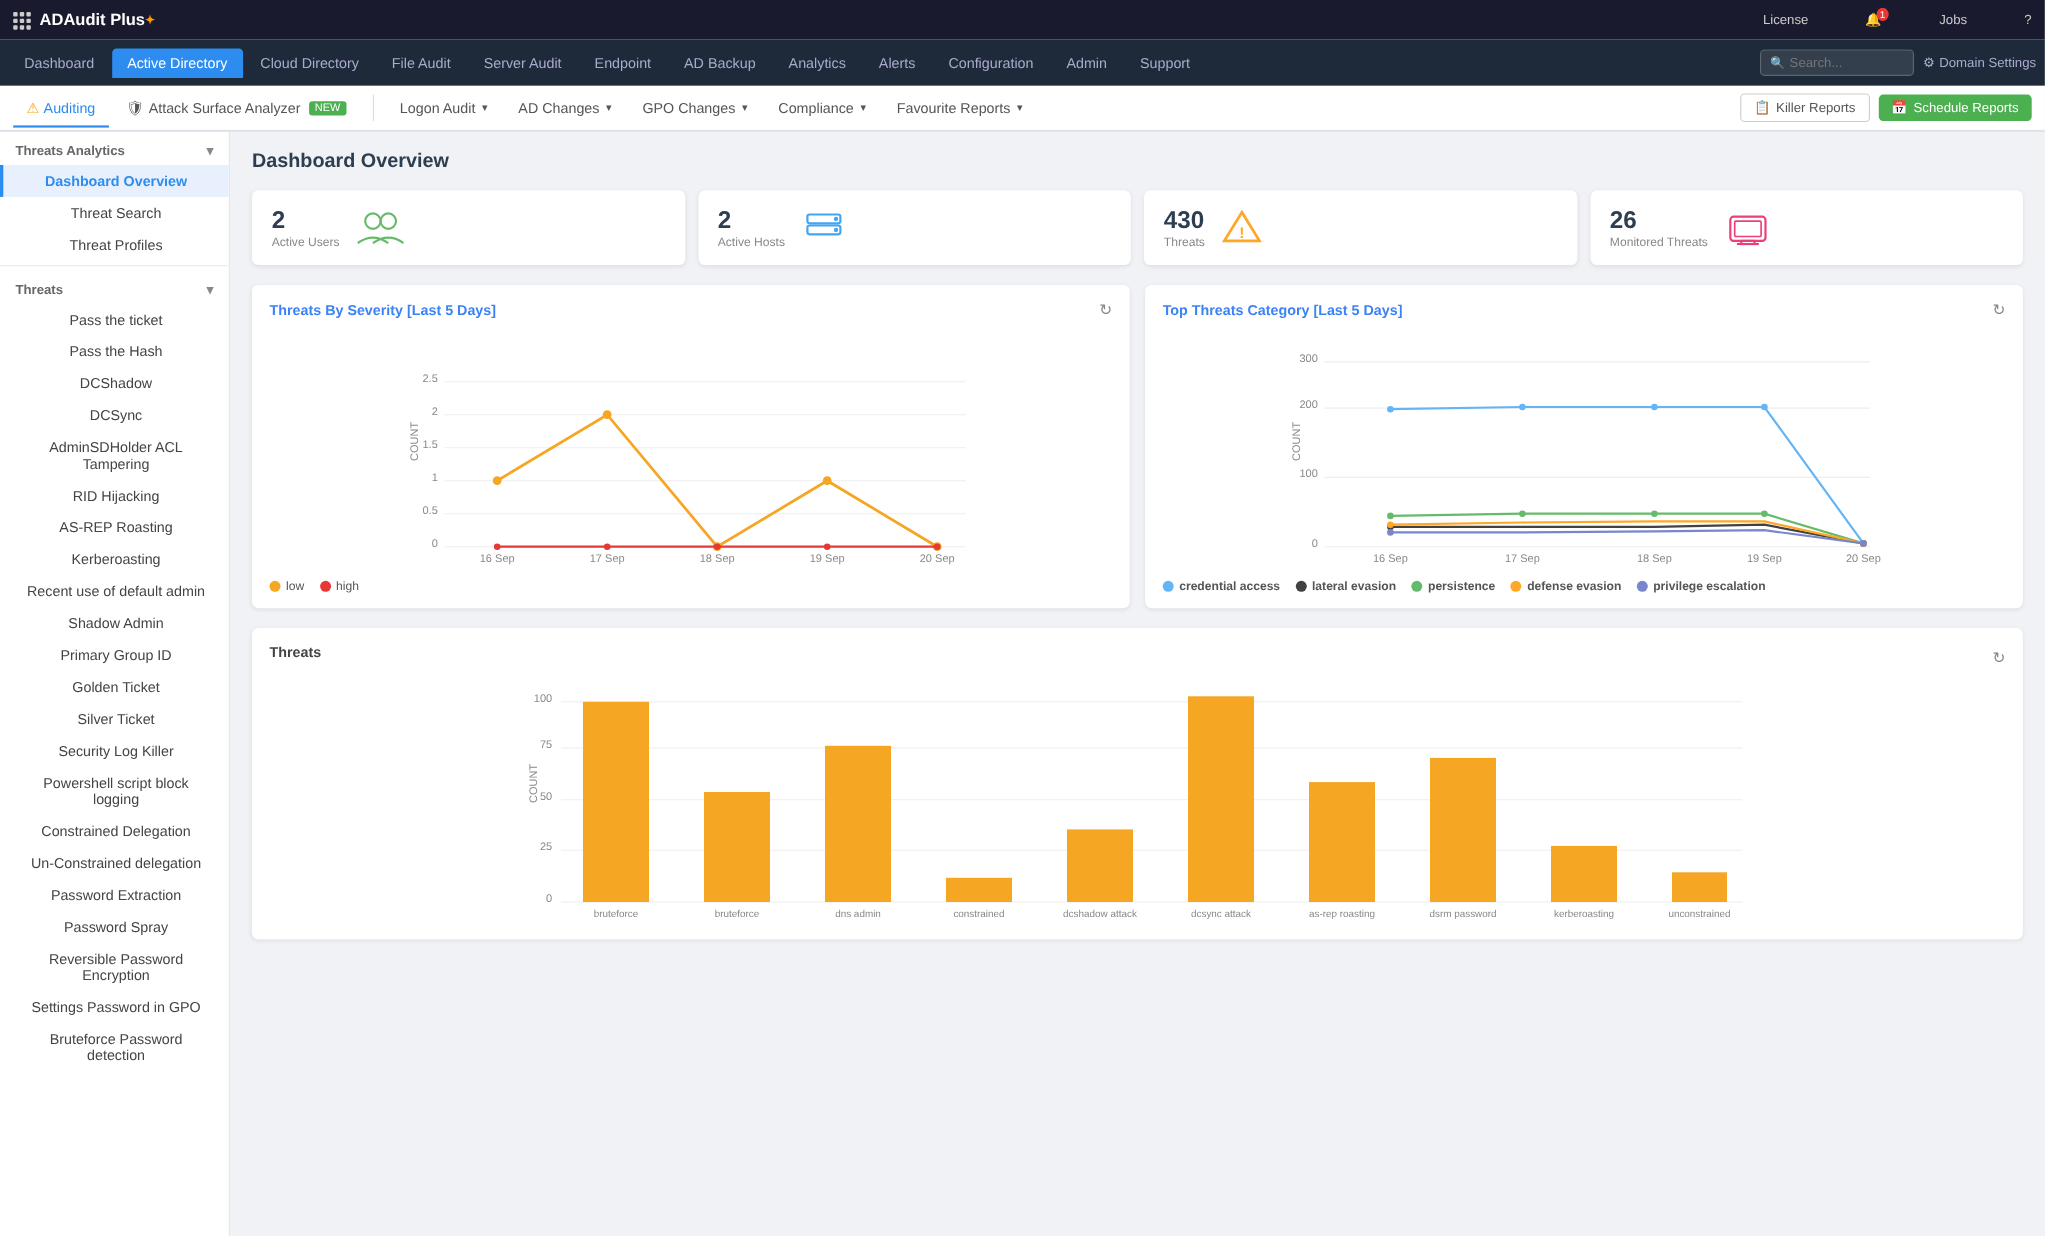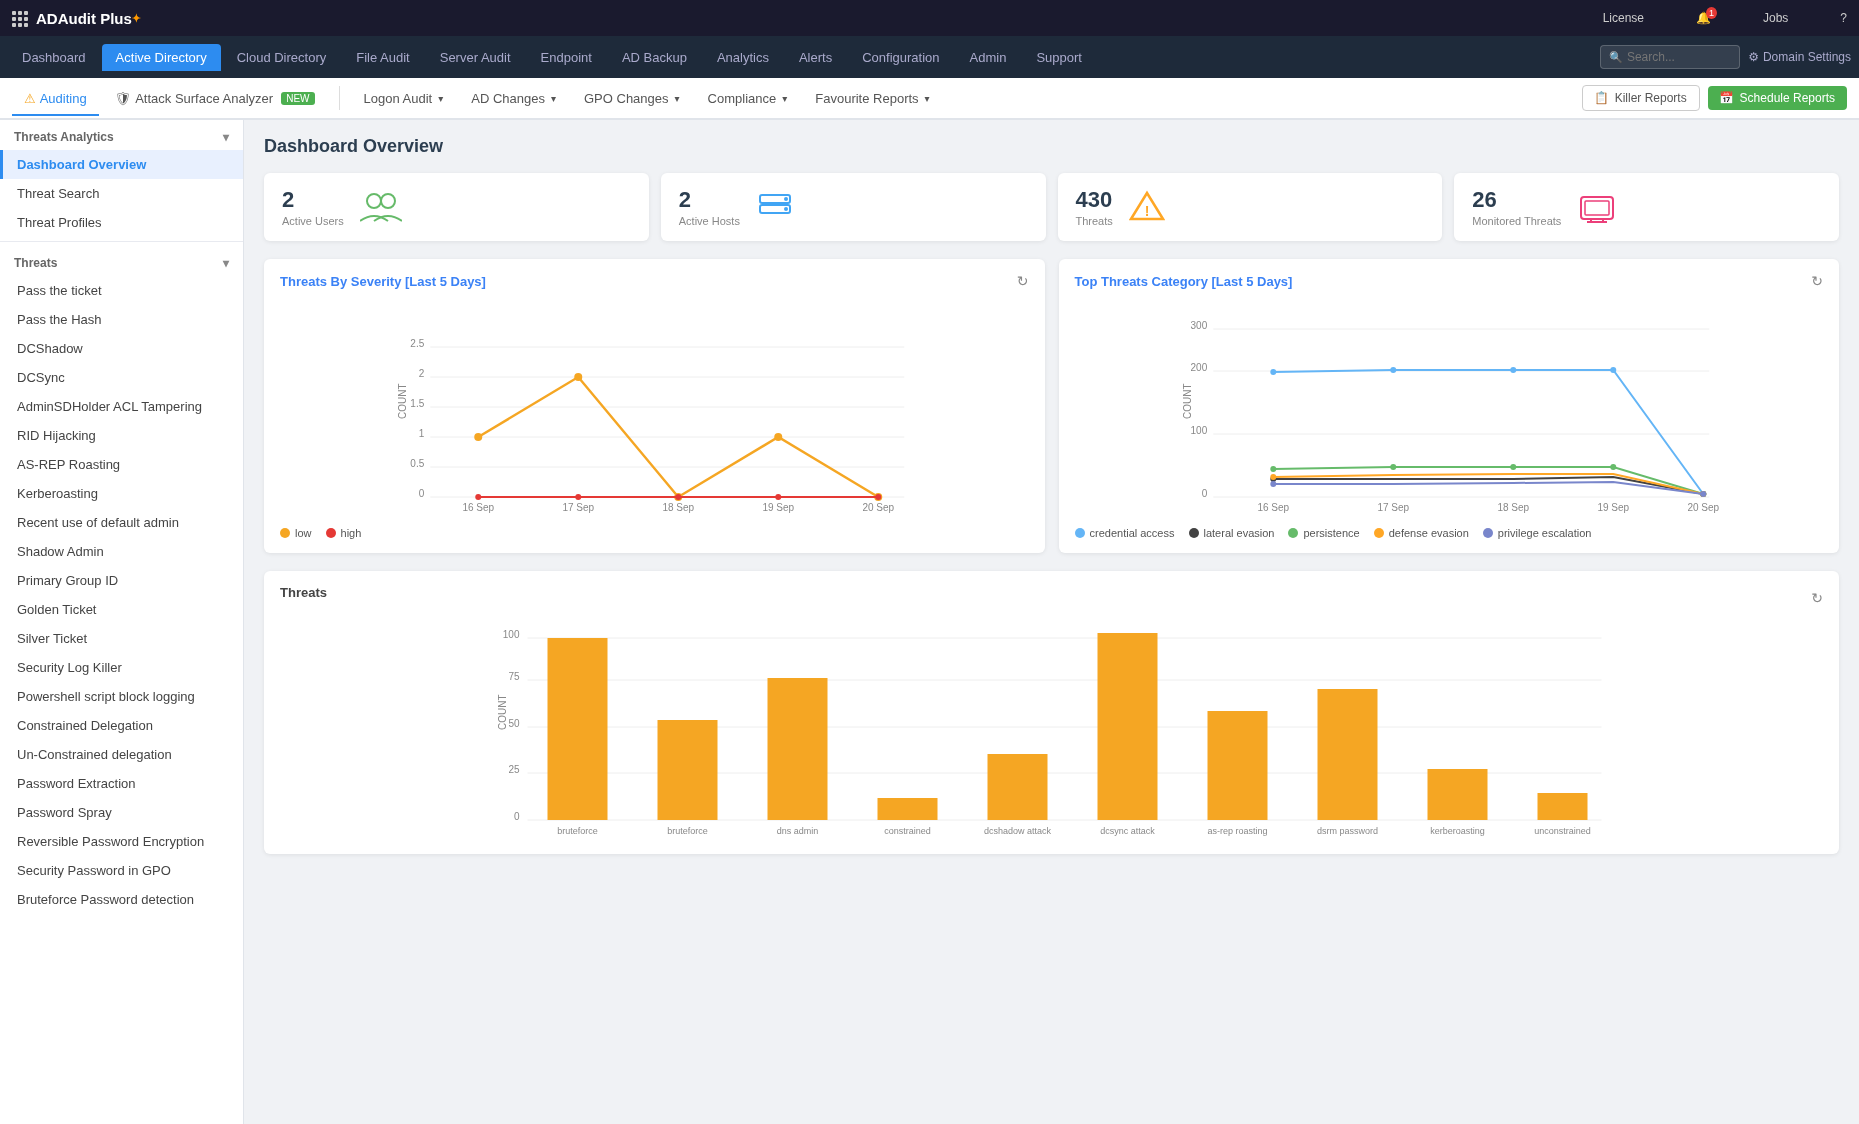--- a/index.html
+++ b/index.html
@@ -117,25 +117,26 @@
 
     
     .main-layout {
       display: flex;
       height: calc(100vh - 120px);
       overflow: hidden;
     }
 
     
     .sidebar {
-      width: 244px;
+      width: 209px;
       background: #fff;
       border-right: 1px solid #e0e4ea;
       overflow-y: auto;
       flex-shrink: 0;
+      text-align: center;
     }
     .sidebar-section-title {
       display: flex;
       align-items: center;
       justify-content: space-between;
       padding: 10px 14px 6px;
       font-weight: 600;
       font-size: 12px;
       color: #666;
       text-transform: none;
@@ -403,21 +404,21 @@
     <div class="sidebar-item">Primary Group ID</div>
     <div class="sidebar-item">Golden Ticket</div>
     <div class="sidebar-item">Silver Ticket</div>
     <div class="sidebar-item">Security Log Killer</div>
     <div class="sidebar-item">Powershell script block logging</div>
     <div class="sidebar-item">Constrained Delegation</div>
     <div class="sidebar-item">Un-Constrained delegation</div>
     <div class="sidebar-item">Password Extraction</div>
     <div class="sidebar-item">Password Spray</div>
     <div class="sidebar-item">Reversible Password Encryption</div>
-    <div class="sidebar-item">Security Password in GPO</div>
+    <div class="sidebar-item">Settings Password in GPO</div>
     <div class="sidebar-item">Bruteforce Password detection</div>
   </div>
 
   <div class="content">
     <div class="page-title">Dashboard Overview</div>
 
     <div class="stats-row">
       <div class="stat-card">
         <div class="stat-info">
           <div class="stat-number">2</div>
@@ -574,21 +575,21 @@
           <circle cx="524" cy="195" r="3" fill="#66bb6a"></circle>
 
           <polyline points="94,178 214,176 334,175 434,175 524,195" fill="none" stroke="#ffa726" stroke-width="2"></polyline>
           <circle cx="94" cy="178" r="3" fill="#ffa726"></circle>
           <circle cx="524" cy="195" r="3" fill="#ffa726"></circle>
 
           <polyline points="94,185 214,185 334,184 434,183 524,195" fill="none" stroke="#7986cb" stroke-width="2"></polyline>
           <circle cx="94" cy="185" r="3" fill="#7986cb"></circle>
           <circle cx="524" cy="195" r="3" fill="#7986cb"></circle>
         </svg>
-        <div class="legend" style="flex-wrap:wrap;">
+        <div class="legend" style="flex-wrap:wrap;font-weight:bold;">
           <div class="legend-item">
             <div class="legend-dot" style="background:#64b5f6;"></div>
             <span>credential access</span>
           </div>
           <div class="legend-item">
             <div class="legend-dot" style="background:#424242;"></div>
             <span>lateral evasion</span>
           </div>
           <div class="legend-item">
             <div class="legend-dot" style="background:#66bb6a;"></div>

